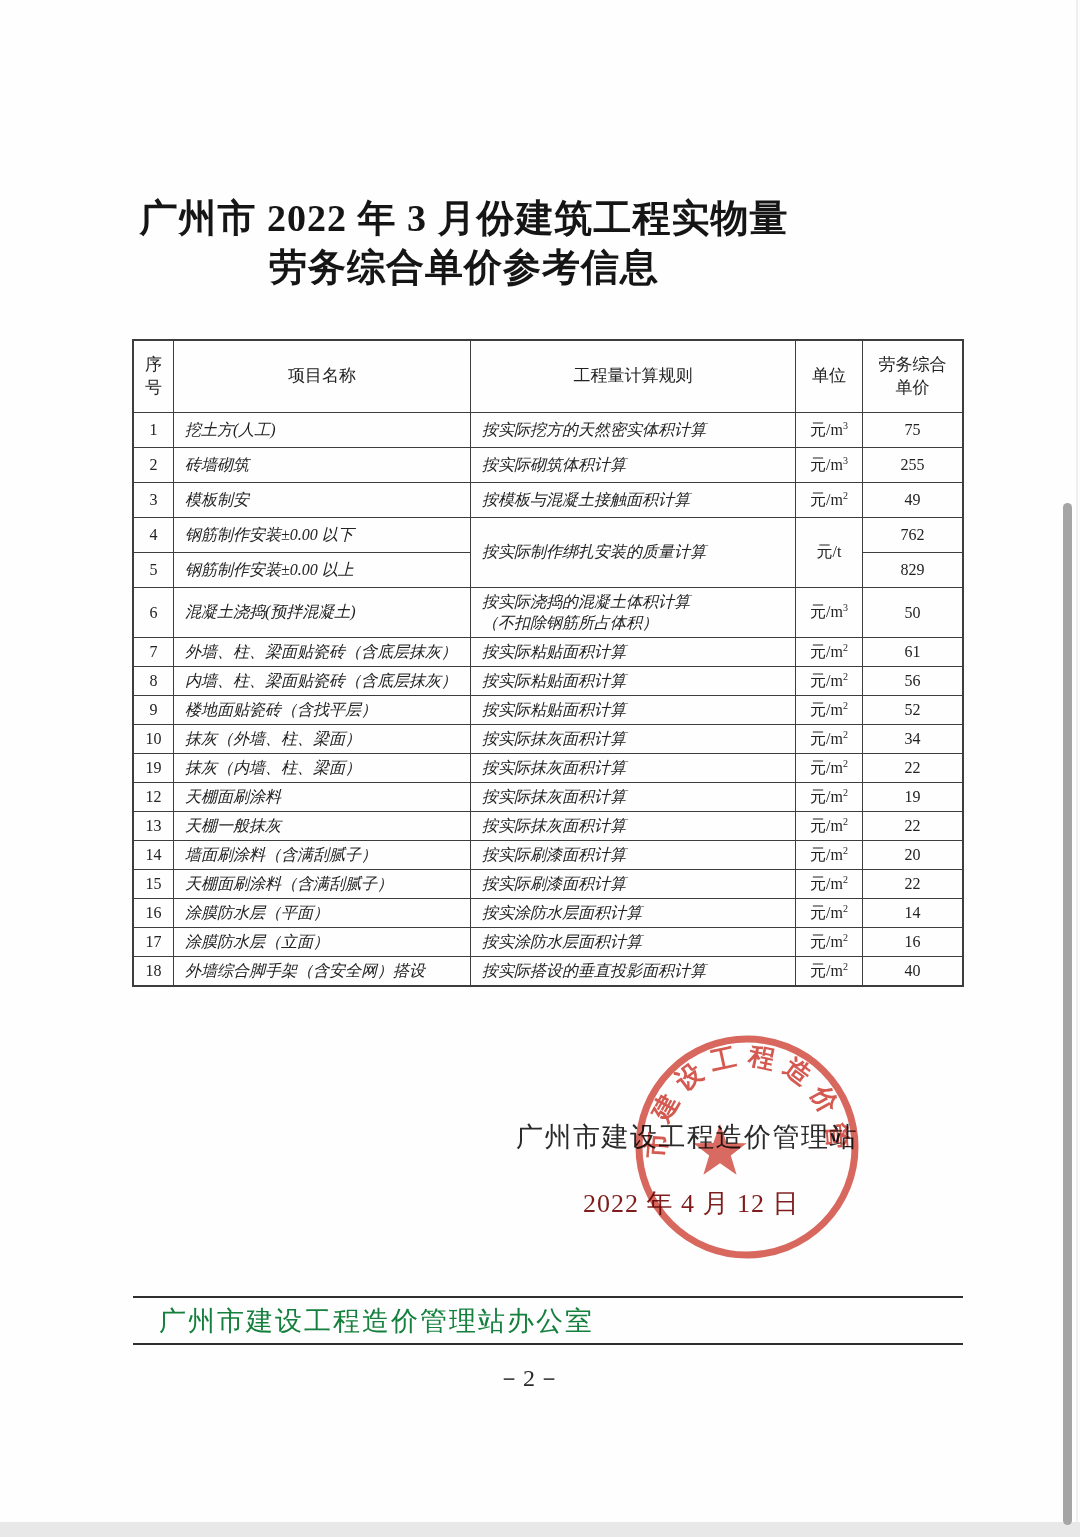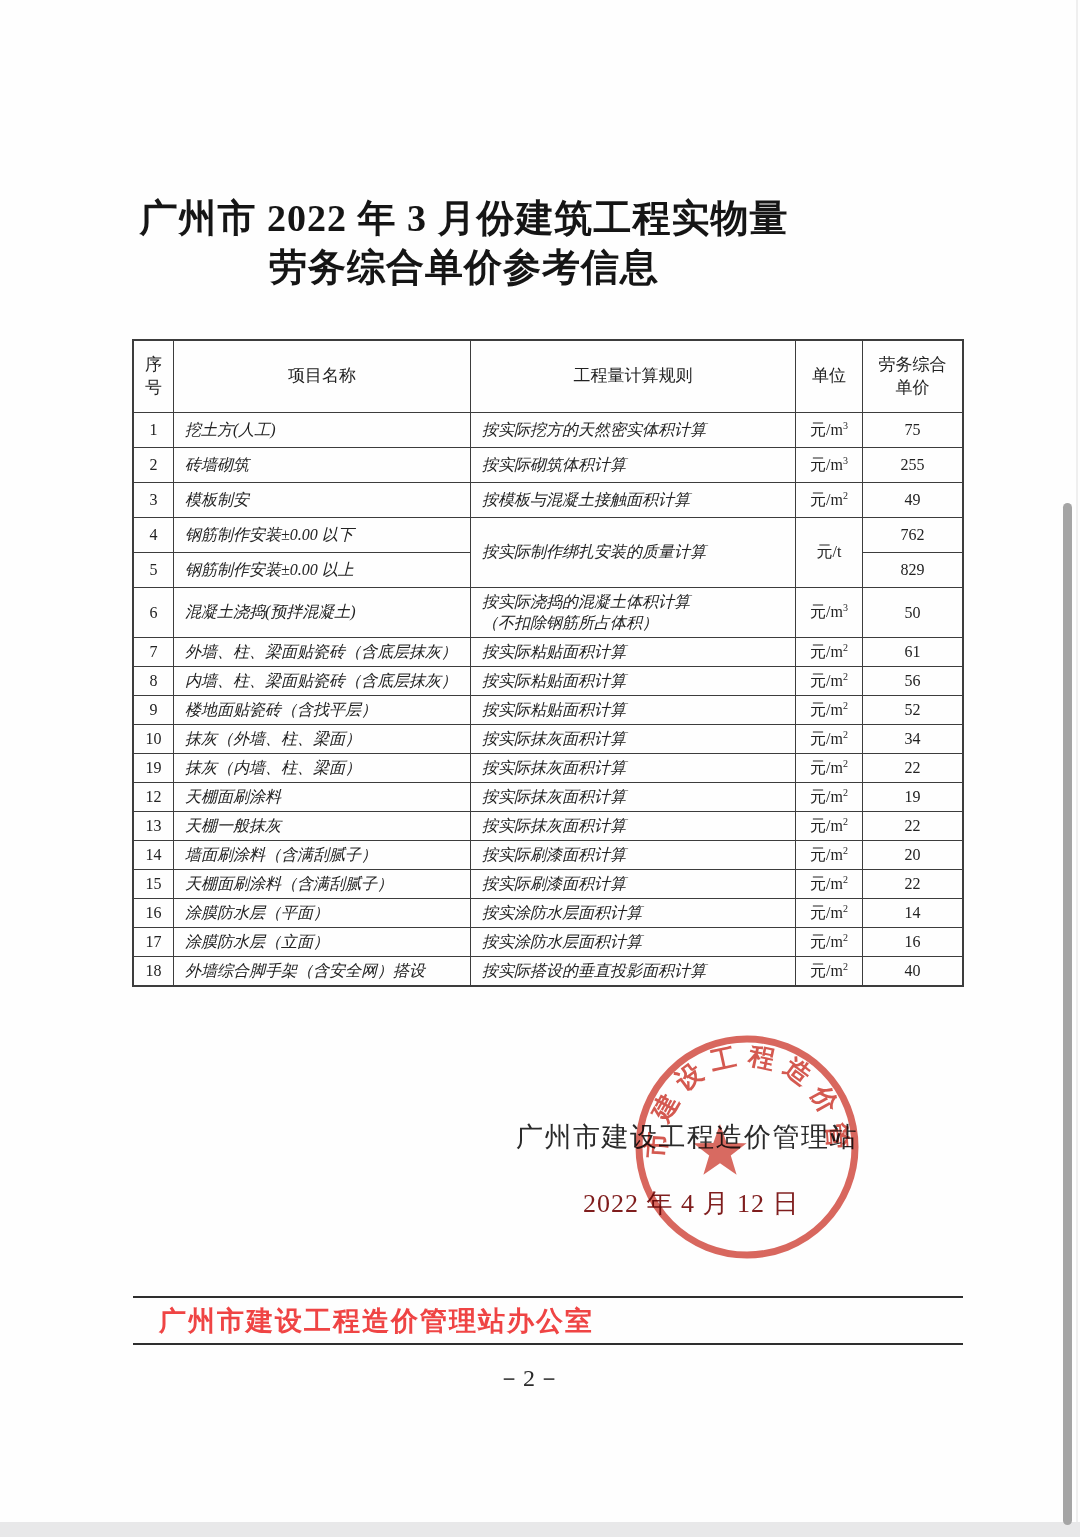--- a/index.html
+++ b/index.html
@@ -35,21 +35,21 @@
   .sig-date{position:absolute;left:583px;top:1142px;font-size:26px;letter-spacing:1px;color:#7f1d1d;margin-top:44px;}
   
   .stamp{position:absolute;left:627px;top:1027px;width:240px;height:240px;
     mix-blend-mode:multiply;opacity:.88;}
   
   .f-rule{position:absolute;left:133px;width:830px;height:2px;background:#2e2e2e;}
   .f-rule.top{top:1296px;}
   .f-rule.bottom{top:1343px;}
   .footer-row{position:absolute;left:133px;top:1302px;width:830px;display:flex;
     justify-content:space-between;align-items:center;height:38px;
-    font-size:27px;font-weight:bold;letter-spacing:2px;color:#ef4444;
+    font-size:27px;font-weight:normal;letter-spacing:2px;color:#15803d;
     padding:0 28px 0 26px;box-sizing:border-box;}
   .page-number{position:absolute;left:0;top:1362px;width:1060px;text-align:center;
     font-size:24px;letter-spacing:2px;color:#2a2a2a;}
   
   .bottom-strip{position:absolute;left:0;top:1522px;width:1080px;height:15px;background:#e8e8e9;}
   .right-edge{position:absolute;left:1076px;top:0;width:2px;height:1537px;background:#efefef;}
   .scrollbar-thumb{position:absolute;left:1063px;top:503px;width:9px;height:1022px;
     background:#a5a5a5;border-radius:5px;}
 </style>
 </head>

